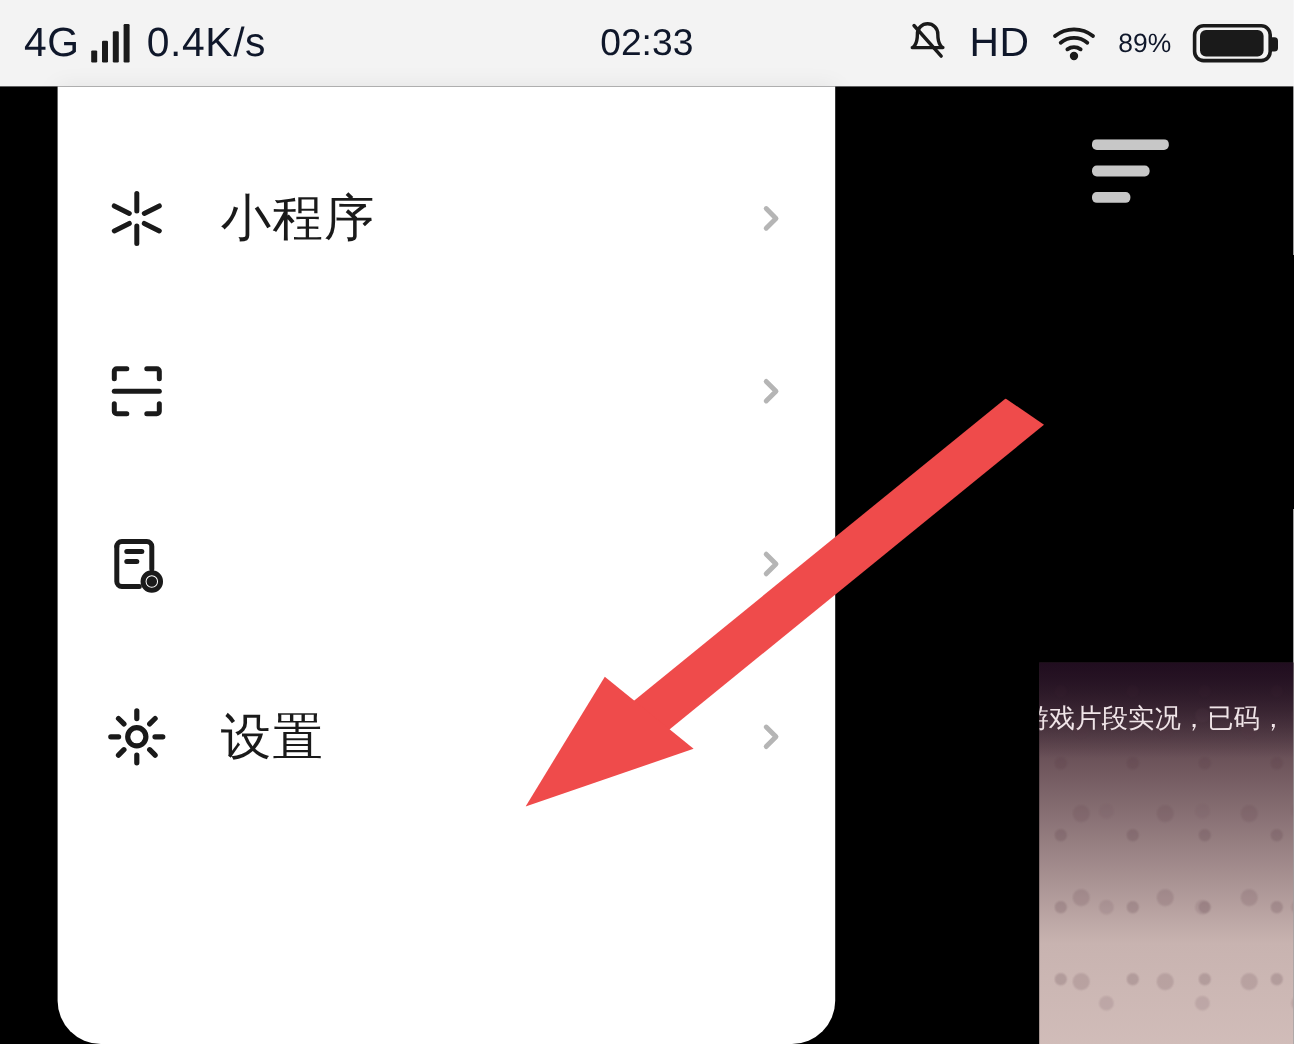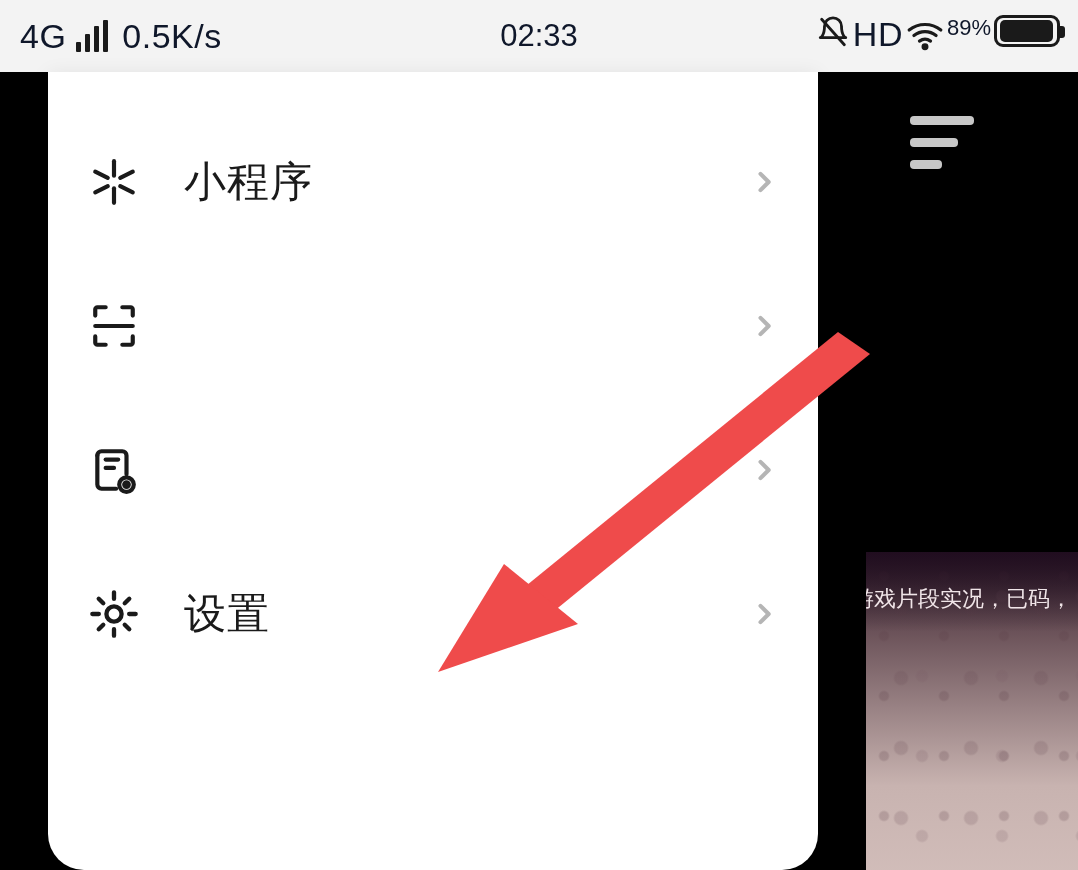--- a/index.html
+++ b/index.html
@@ -9,21 +9,21 @@
   
   .status-bar {
     position: absolute; top: 0; left: 0; right: 0; height: 72px;
     background: #f3f3f3;
     display: flex; align-items: center; justify-content: space-between;
     padding: 0 18px 0 20px;
     color: #0f172a;
   }
   .sb-left { display: flex; align-items: center; gap: 6px; }
   .sb-center { position:absolute; left:0; right:0; text-align:center; pointer-events:none; }
-  .sb-right { display: flex; align-items: flex-start; gap: 3px; }
+  .sb-right { display: flex; align-items: center; gap: 18px; }
   .sb-text { font-size: 34px; font-weight: 500; letter-spacing: 0.5px; }
   .sb-time { font-size: 31px; font-weight: 500; }
   .sb-pct { font-size: 22px; font-weight: 500; }
 
   
   .signal { display: flex; align-items: flex-end; gap: 4px; height: 32px; margin-left:4px; margin-right:8px;}
   .signal div { width: 5px; background:#1a1a1a; border-radius:1px; }
   .signal div:nth-child(1){height:10px}
   .signal div:nth-child(2){height:18px}
   .signal div:nth-child(3){height:26px}
@@ -66,21 +66,21 @@
     background-image:
       radial-gradient(circle at 30% 40%, rgba(90,60,70,.35) 4px, transparent 6px),
       radial-gradient(circle at 70% 55%, rgba(120,90,100,.3) 5px, transparent 7px),
       radial-gradient(circle at 50% 80%, rgba(100,70,80,.3) 6px, transparent 8px);
     background-size: 60px 60px, 80px 80px, 70px 70px;
     opacity:.6;
   }
 
   
   .panel {
-    position:absolute; top:72px; left:48px; width:770px; bottom:0;
+    position:absolute; top:72px; left:48px; width:648px; bottom:0;
     background:#fff; border-radius: 0 0 36px 36px;
     box-shadow: 0 2px 20px rgba(0,0,0,.08);
     padding-top: 38px;
   }
   .menu-item{
     height:144px;
     display:flex; align-items:center;
     padding: 0 40px 0 38px;
     cursor:pointer;
     position:relative;
@@ -112,21 +112,21 @@
 
 <div class="status-bar">
   <div class="sb-left">
     <span class="sb-text">4G</span>
     <div class="signal">
       <div></div>
         <div></div>
         <div></div>
         <div></div>
     </div>
-    <span class="sb-text">0.5K/s</span>
+    <span class="sb-text">0.4K/s</span>
   </div>
   <div class="sb-center">
     <span class="sb-time">02:33</span>
   </div>
   <div class="sb-right">
     <span>
       <svg width="34" height="34" viewBox="0 0 24 24" fill="none" stroke="#1a1a1a" stroke-width="2" stroke-linecap="round" stroke-linejoin="round">
         <path d="M18 8a6 6 0 0 0-12 0c0 7-3 8-3 8h18s-3-1-3-8"></path>
         <path d="M4 3l16 18"></path>
       </svg>

